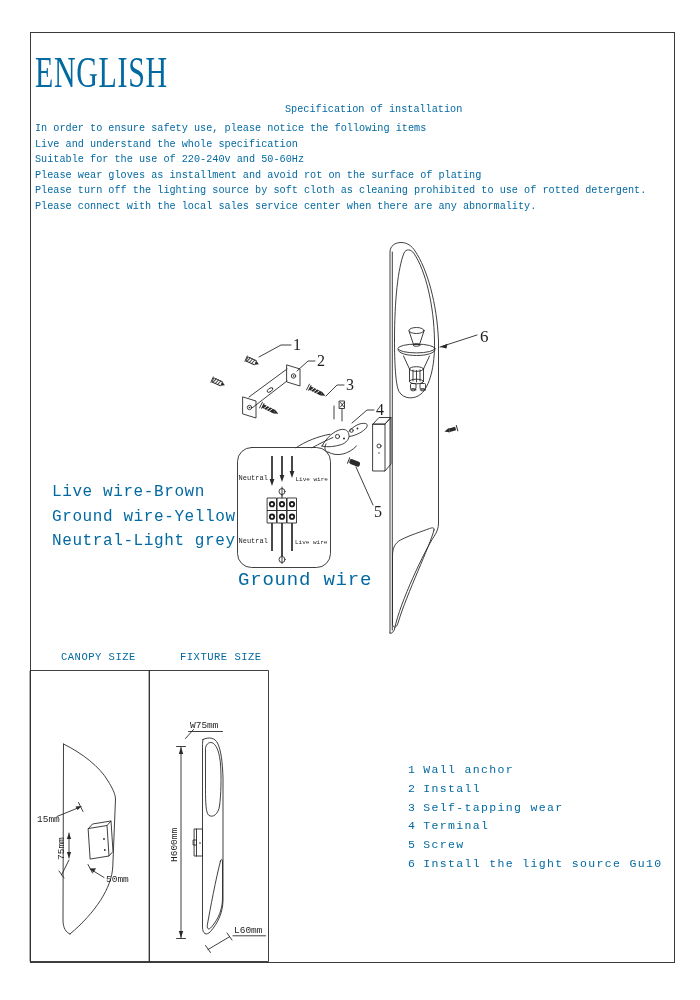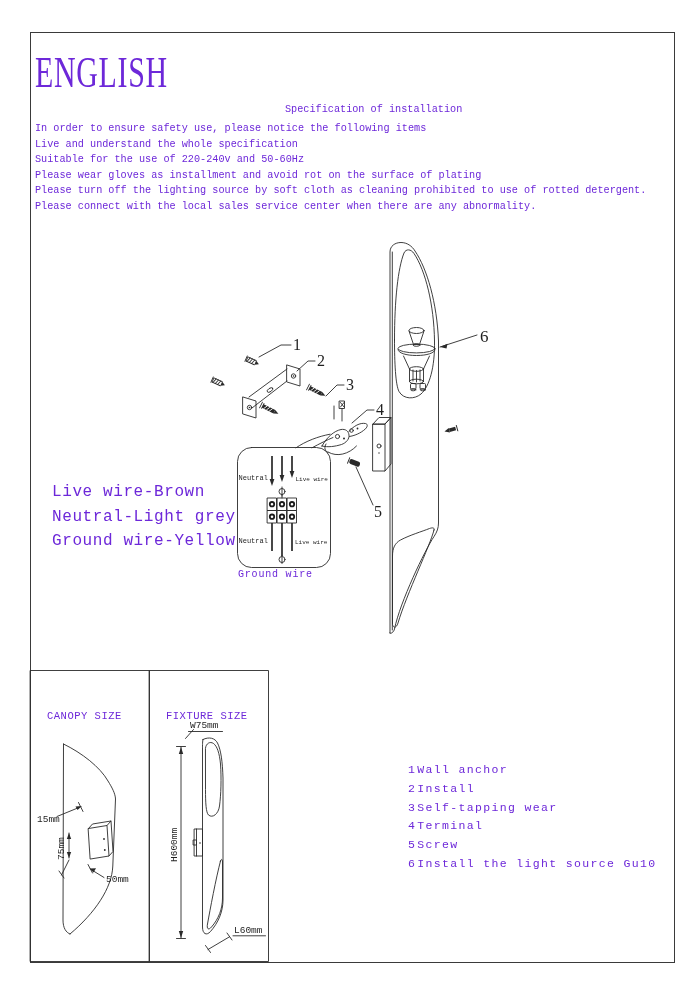--- a/index.html
+++ b/index.html
@@ -1,29 +1,29 @@
 <!DOCTYPE html>
 <html><head>
 <meta charset="utf-8">
 <style>
   html,body{margin:0;padding:0;background:#e8e8e8;}
   .page{position:relative;width:700px;height:1000px;background:#ffffff;overflow:hidden;
-        font-family:"Liberation Mono", monospace;color:#6d28d9;}
+        font-family:"Liberation Mono", monospace;color:#0369a1;}
   .abs{position:absolute;}
   .frame{left:30px;top:32px;width:643px;height:929px;border:1px solid #3a3a3a;}
   .lang-title{left:35px;top:47px;font-family:"Liberation Serif", serif;font-size:44px;
               letter-spacing:1px;transform:scaleX(0.68);transform-origin:left top;white-space:nowrap;}
   .spec-title{left:285px;top:104px;font-size:10.2px;white-space:nowrap;}
   .spec-lines{left:35px;top:121px;font-size:10.2px;line-height:15.5px;white-space:nowrap;}
   .legend{left:52px;top:480px;font-size:16px;line-height:24.5px;letter-spacing:0.6px;white-space:nowrap;}
-  .ground-label{left:238px;top:569px;font-size:10px;letter-spacing:0.8px;white-space:nowrap;}
-  .panel-title{top:710px;font-size:10.5px;letter-spacing:0.5px;white-space:nowrap;}
+  .ground-label{left:238px;top:569px;font-size:19px;letter-spacing:0.8px;white-space:nowrap;}
+  .panel-title{top:651px;font-size:10.5px;letter-spacing:0.5px;white-space:nowrap;margin-left:14px;}
   .pt-canopy{left:47px;} .pt-fixture{left:166px;}
   .parts{left:408px;top:761px;font-size:11.5px;letter-spacing:1.35px;line-height:18.8px;white-space:nowrap;}
-  .parts .pname{margin-left:1px;}
+  .parts .pname{margin-left:7px;}
   .model{left:408px;top:906px;font-family:"Liberation Sans", sans-serif;font-weight:bold;
          font-size:21px;letter-spacing:0.5px;white-space:nowrap;}
   svg{position:absolute;left:0;top:0;}
   svg .ln{stroke:#2a2a2a;fill:none;stroke-width:0.9;stroke-linecap:round;stroke-linejoin:round;}
   svg .fl{fill:#2a2a2a;stroke:none;}
   svg .wh{stroke:#ffffff;fill:none;stroke-width:0.8;}
   svg .thick{stroke:#2a2a2a;fill:none;stroke-width:1.7;}
   svg text{fill:#1f1f1f;stroke:none;}
   svg .callout{font-family:"Liberation Serif", serif;font-size:16px;}
   svg .callout-big{font-family:"Liberation Serif", serif;font-size:17px;}
@@ -234,22 +234,22 @@
       <path class="ln" d="M208,949.5 L229.5,936.8 M205.5,945.5 L210.5,952.5 M227,933 L232,940"></path>
       <path class="ln" d="M233,935.8 L265.5,935.8"></path>
       <text class="dim" x="190" y="728">W75mm</text>
       <text class="dim" transform="translate(177,862) rotate(-90)">H600mm</text>
       <text class="dim" x="234" y="933">L60mm</text>
     </g>
   </svg>
 
   <div class="abs legend">
     <div>Live wire-Brown</div>
+    <div>Ground wire-Yellow</div>
     <div>Neutral-Light grey</div>
-    <div>Ground wire-Yellow</div>
   </div>
 
   <div class="abs ground-label">Ground wire</div>
 
   <div class="abs panel-title pt-canopy">CANOPY SIZE</div>
   <div class="abs panel-title pt-fixture">FIXTURE SIZE</div>
 
   <div class="abs parts">
     <div><span>1</span><span class="pname">Wall anchor</span></div>
     <div><span>2</span><span class="pname">Install</span></div>

